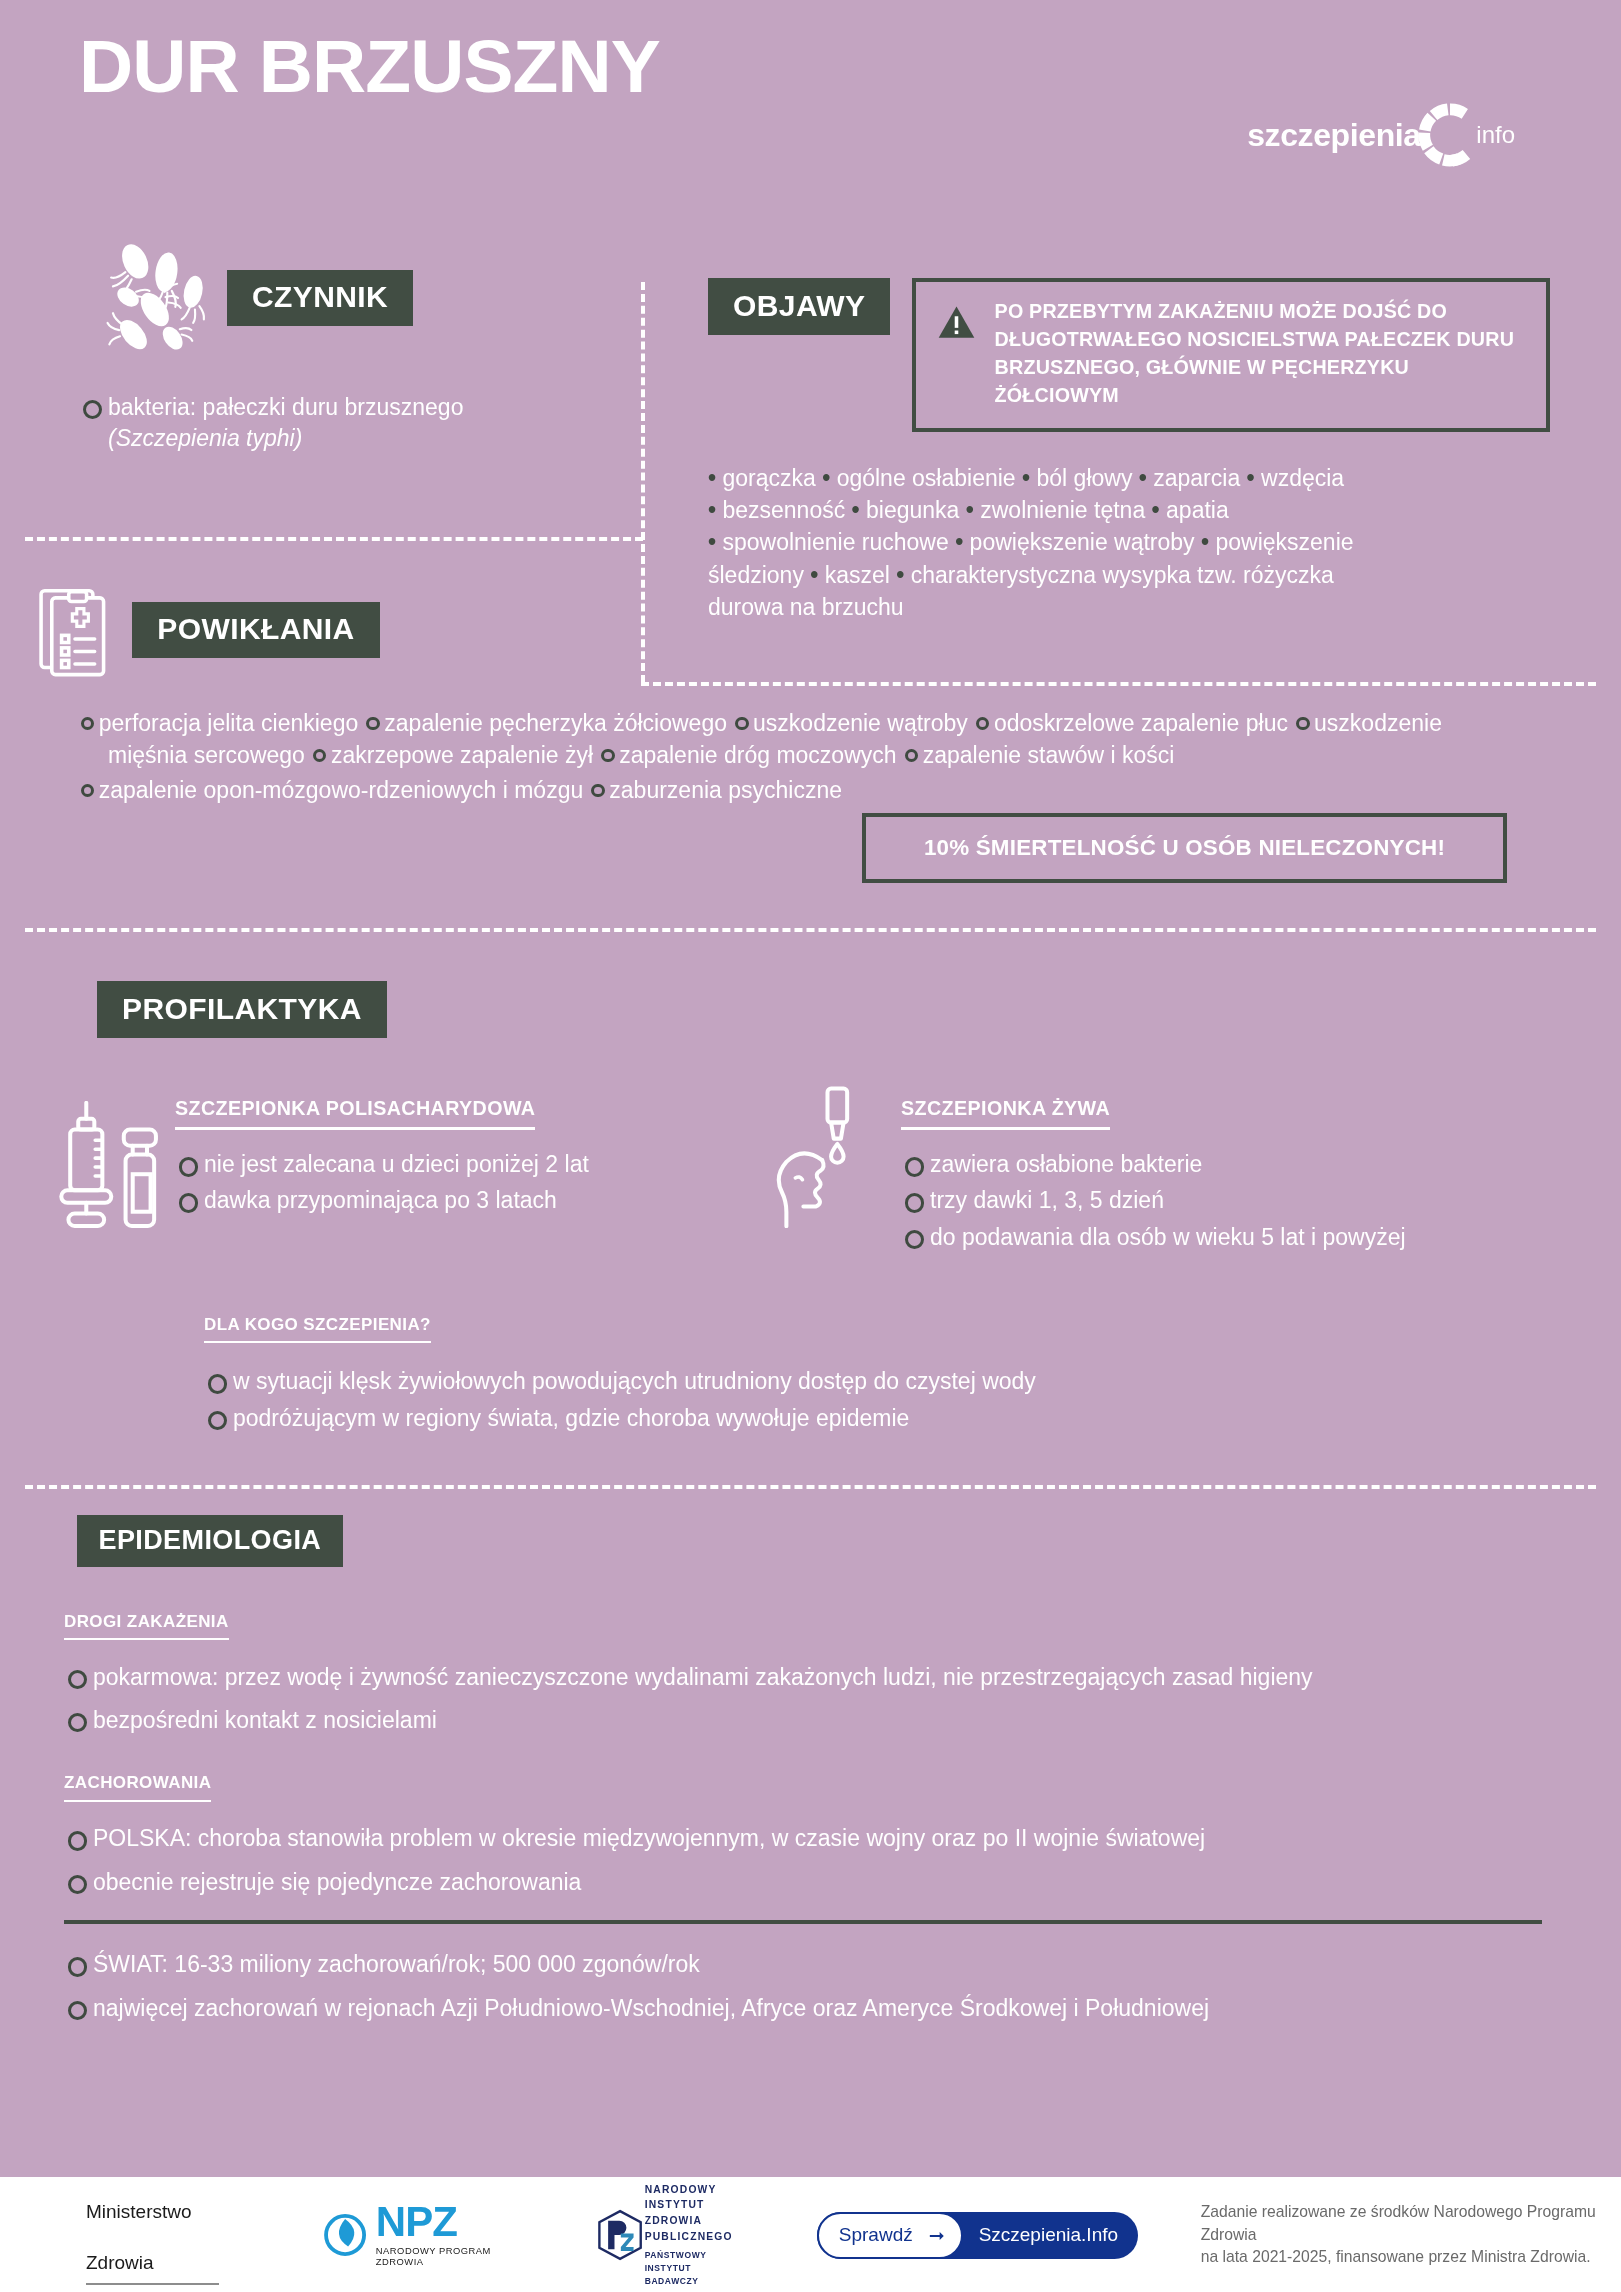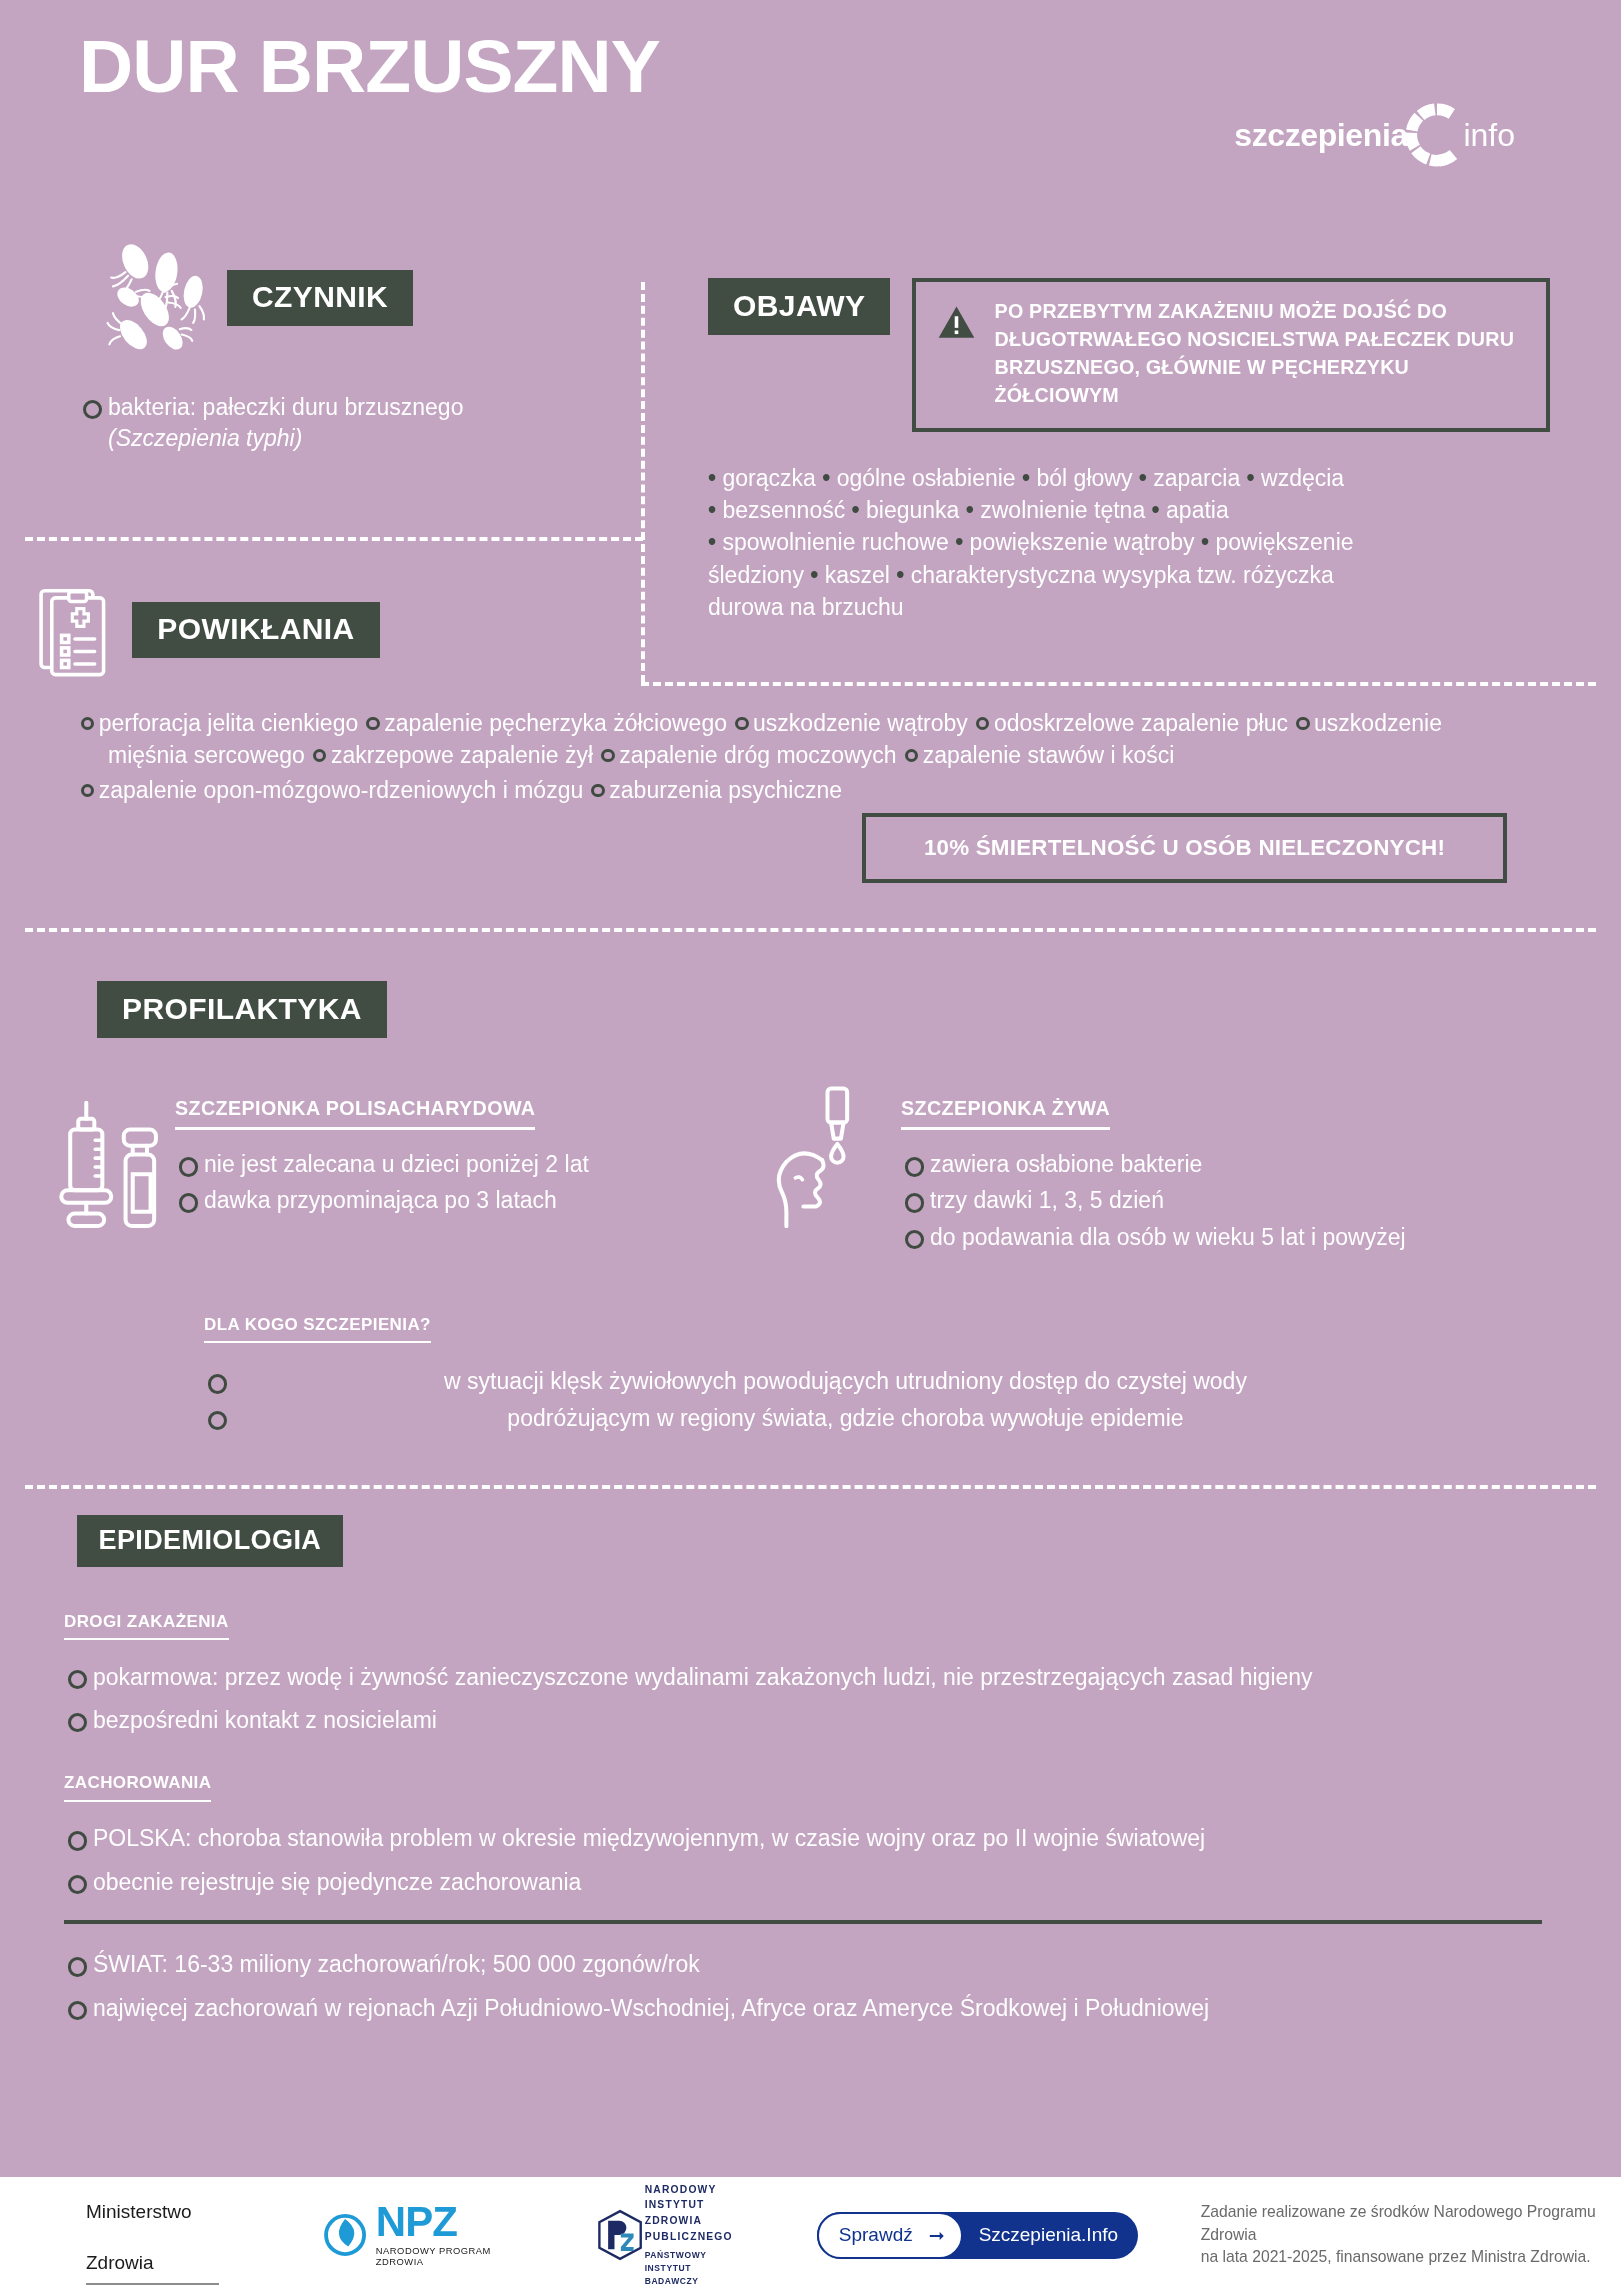--- a/index.html
+++ b/index.html
@@ -63,21 +63,21 @@
   .brand-c {
     position: relative;
     width: 70px;
     height: 70px;
     margin-left: -5.4px;
     margin-right: -9px;
     flex: 0 0 auto;
   }
   .brand-c svg { display:block; }
   .brand-info {
-    font-size: 32px;
+    font-size: 24px;
     font-weight: 400;
     color: #ffffff;
     line-height: 1;
     z-index: 2;
   }
 
   
   .badge {
     display: inline-block;
     background: #414d43;
@@ -192,21 +192,21 @@
   .sec-prof { position: absolute; left: 0; top: 981px; width: 1621px; }
   .prof-badge-wrap { padding-left: 97px; }
   .vac-cols { position: relative; margin-top: 38px; height: 215px; }
   .vac-col-a { position: absolute; left: 52px; top: 0; width: 716px; display: flex; gap: 8px; }
   .vac-col-b { position: absolute; left: 770px; top: 0; width: 833px; display: flex; gap: 16px; }
   .syringe-icon { width: 115px; height: 150px; flex: 0 0 auto; margin-top: 25px; }
   .drop-icon { width: 115px; height: 143px; flex: 0 0 auto; margin-top: 9px; }
   .vac-texts { padding-top: 21.5px; }
   .vac-texts ul { margin-top: 19.7px; }
   .dla-kogo { position: absolute; left: 204px; top: 1315px; width: 1254px; }
-  .dla-kogo ul { margin-top: 23px; text-align: center; }
+  .dla-kogo ul { margin-top: 23px; }
 
   
   .sec-epi { position: absolute; left: 0; top: 1515px; width: 1621px; }
   .epi-badge-wrap { padding-left: 77px; }
   .epi-inner { padding-left: 64px; margin-top: 45px; width: 1522px; }
   .epi-inner ul { margin-top: 21.5px; }
   .epi-inner ul > li { margin-bottom: 12.5px; }
   .solid-rule {
     margin-top: 23px; margin-bottom: 25px;
     height: 0; border-top: 4.5px solid #414d43; width: 1478px;

